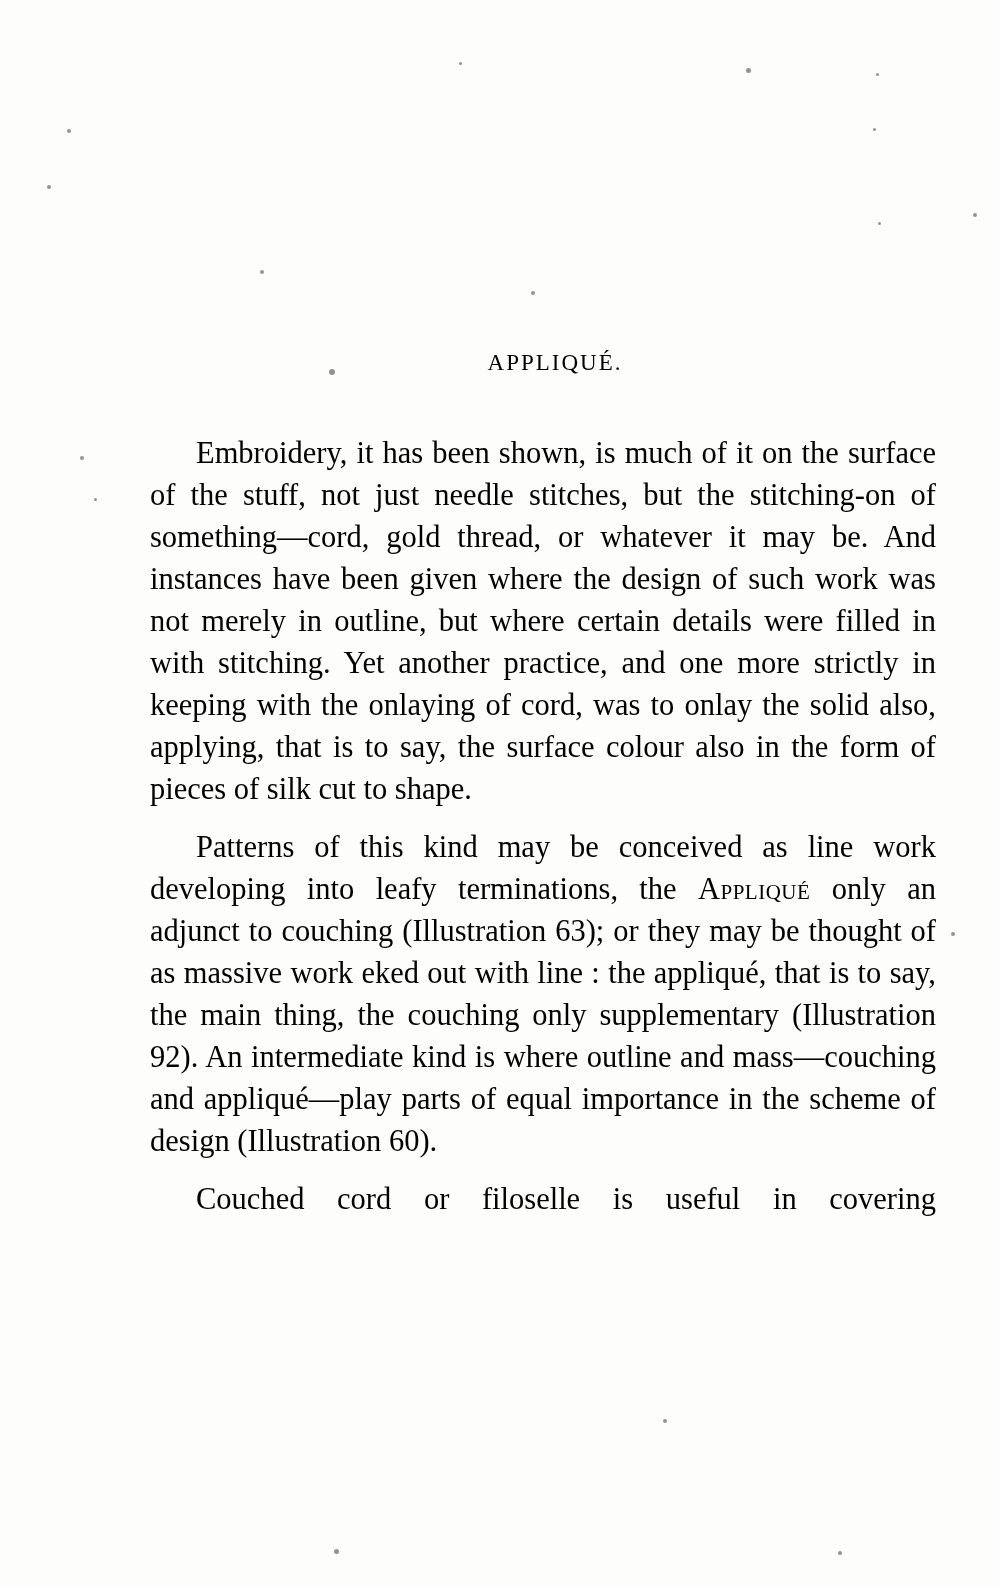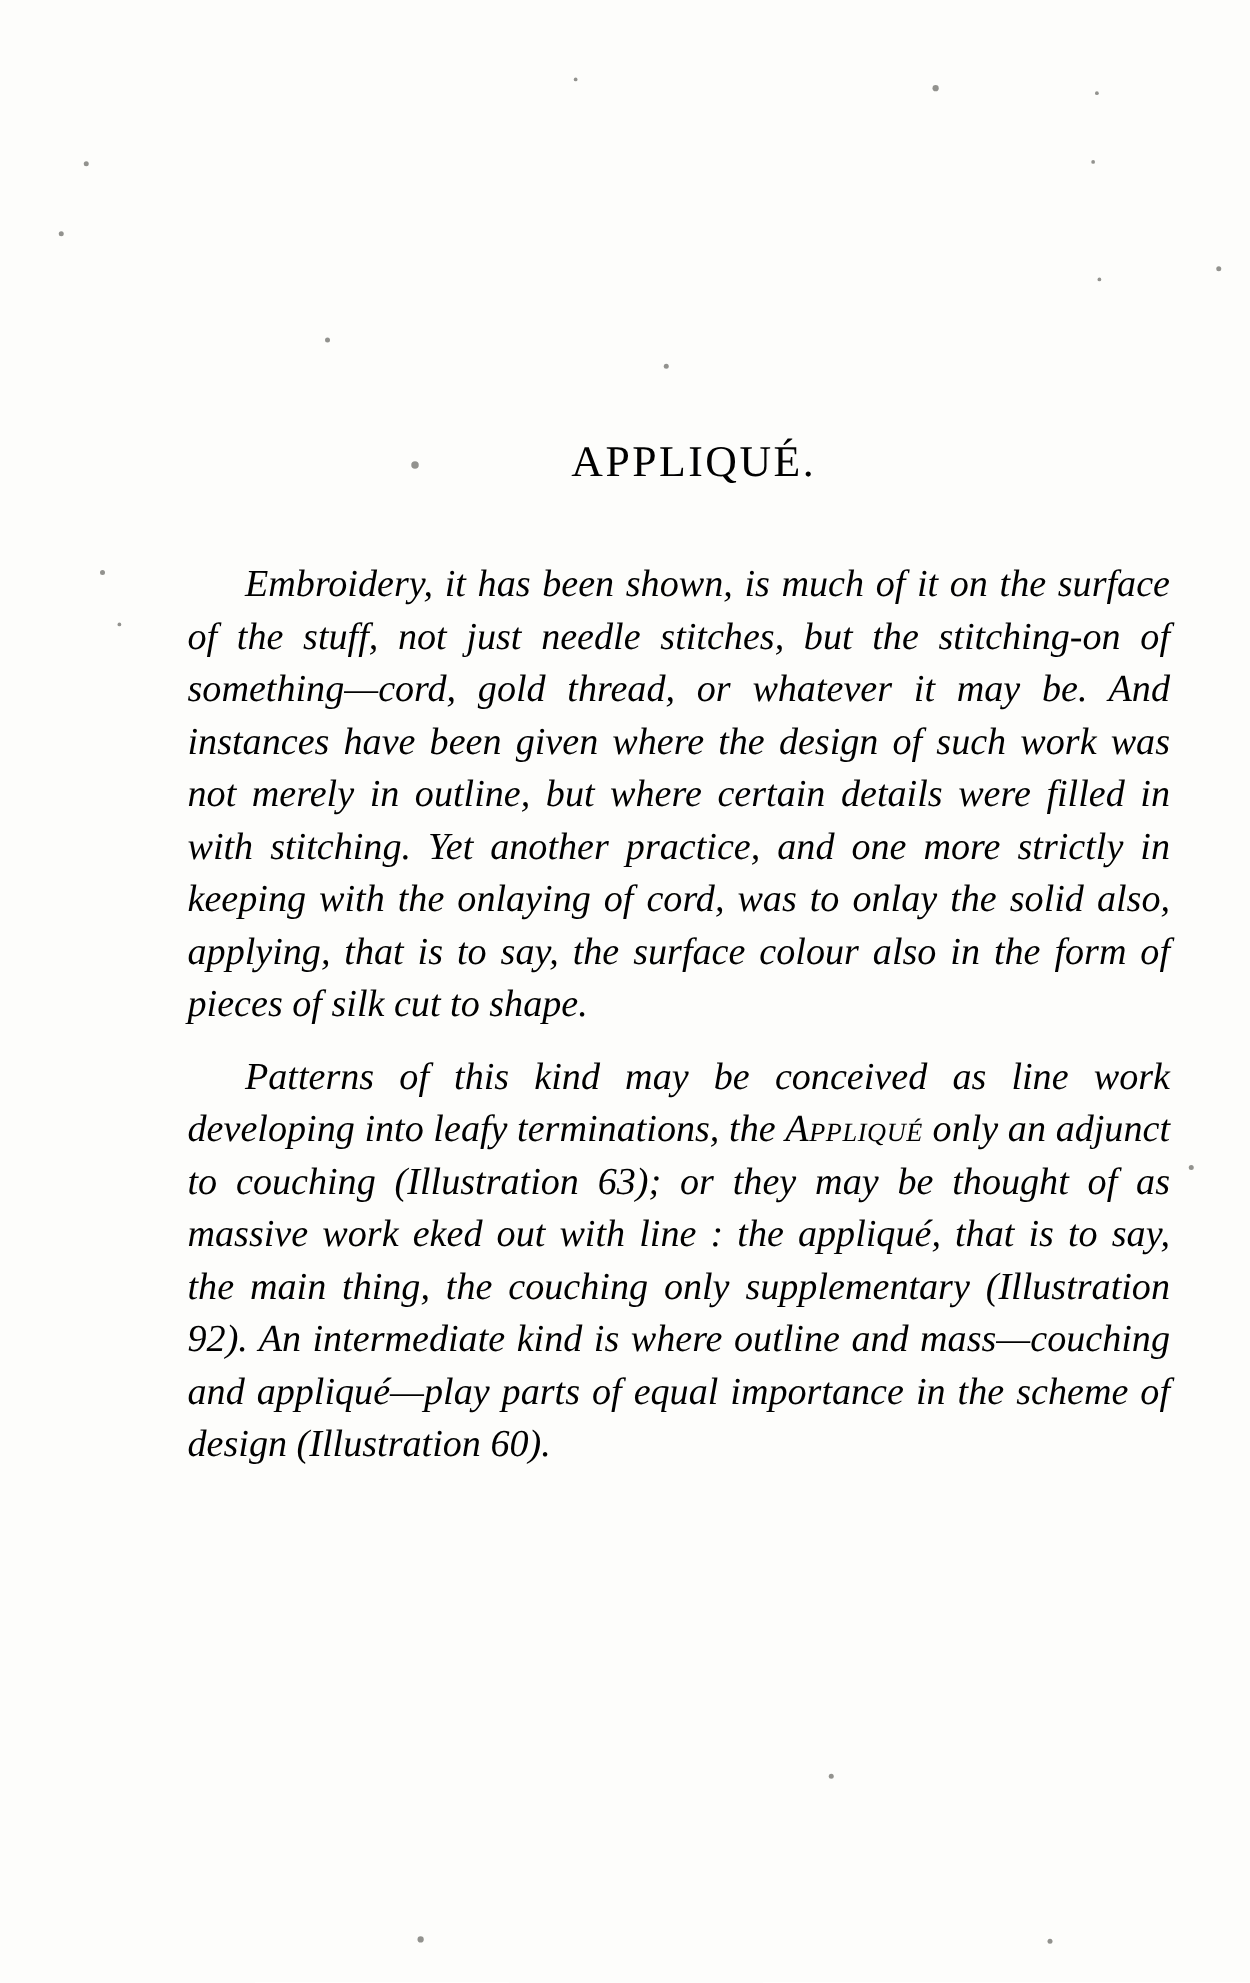--- a/index.html
+++ b/index.html
@@ -28,34 +28,33 @@
     opacity: 0.55;
   }
   .content {
     position: absolute;
     left: 150px;
     top: 350px;
     width: 786px;
   }
   .page-heading {
     text-align: center;
-    font-size: 35px;
+    font-size: 23px;
     letter-spacing: 2px;
     margin: 0 0 56px 0;
     font-weight: normal;
     padding-left: 24px;
   }
   .para {
     font-size: 30.5px;
     line-height: 42px;
     margin: 0;
     text-align: justify;
     text-justify: inter-word;
     hyphens: none;
-    font-style: italic;
   }
   .para.indent {
     text-indent: 46px;
   }
   .para + .para {
     margin-top: 16px;
   }
   .smallcaps {
     font-variant: small-caps;
     letter-spacing: 0.5px;
@@ -91,15 +90,16 @@
   <div class="speck" style="left:838px;top:1551px;width:4px;height:4px;"></div>
 
   <div class="content">
 
     <h1 class="page-heading">APPLIQUÉ.</h1>
 
     <p class="para indent">Embroidery, it has been shown, is much of it on the surface of the stuff, not just needle stitches, but the stitching-on of something—cord, gold thread, or whatever it may be.  And instances have been given where the design of such work was not merely in outline, but where certain details were filled in with stitching.  Yet another practice, and one more strictly in keeping with the onlaying of cord, was to onlay the solid also, applying, that is to say, the surface colour also in the form of pieces of silk cut to shape.</p>
 
     <p class="para indent"><span>Patterns of this kind may be conceived as line work developing into leafy terminations, the </span><span class="smallcaps">Appliqué</span><span> only an adjunct to couching (Illustration 63); or they may be thought of as massive work eked out with line : the appliqué, that is to say, the main thing, the couching only supplementary (Illustration 92).  An intermediate kind is where outline and mass—couching and appliqué—play parts of equal importance in the scheme of design (Illustration 60).</span></p>
 
+    <p class="para indent last-justified">Couched cord or filoselle is useful in covering</p>
 
   </div>
 </div>
 
 </body></html>

